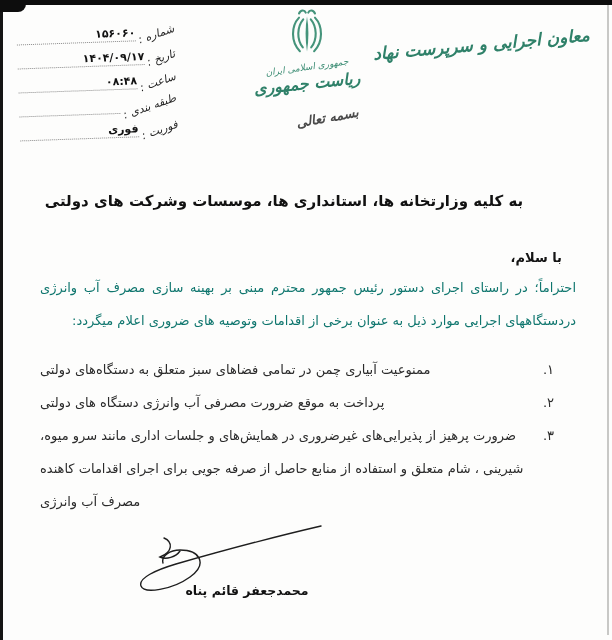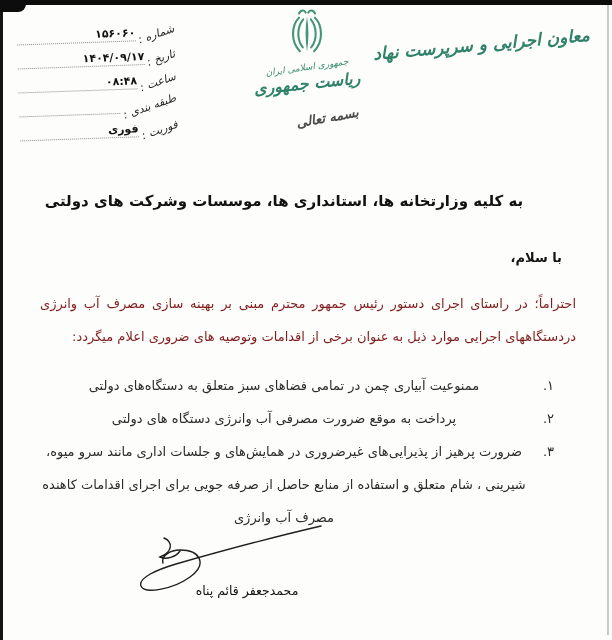--- a/index.html
+++ b/index.html
@@ -32,30 +32,30 @@
     font-size:17px;font-weight:bold;font-style:italic;color:#2f8169;transform:rotate(-5deg);white-space:nowrap;direction:rtl;}
 
   
   .bismillah{position:absolute;left:296px;top:110px;font-size:13px;font-weight:bold;font-style:italic;color:#4a4a4a;transform:rotate(-10deg);direction:rtl;}
 
   
   .recipients{position:absolute;left:0;top:192px;width:568px;text-align:center;font-size:15px;font-weight:bold;color:#111;direction:rtl;}
 
   
   .letter{position:absolute;right:36px;left:40px;top:250px;direction:rtl;}
-  .salutation{font-size:13px;font-weight:bold;padding-right:14px;margin-bottom:22px;color:#141414;}
-  .body-par{font-size:13px;line-height:33px;text-align:justify;color:#7f1d1d;margin:0;}
+  .salutation{font-size:13px;font-weight:bold;padding-right:14px;margin-bottom:6px;color:#141414;}
+  .body-par{font-size:13px;line-height:33px;text-align:justify;color:#0f766e;margin:0;}
   .dlist{margin-top:16px;padding-right:22px;}
   .ditem{display:flex;gap:10px;font-size:13px;line-height:33px;color:#2b2b2b;}
   .ditem .num{flex:none;width:16px;}
-  .ditem .txt{flex:1;text-align:center;}
+  .ditem .txt{flex:1;text-align:left;}
 
   
   .sig-svg{position:absolute;left:128px;top:514px;}
-  .signer{position:absolute;left:182px;top:583px;width:130px;text-align:center;font-size:12.5px;font-weight:normal;color:#111;direction:rtl;white-space:nowrap;}
+  .signer{position:absolute;left:182px;top:583px;width:130px;text-align:center;font-size:12.5px;font-weight:bold;color:#111;direction:rtl;white-space:nowrap;}
 </style>
 </head>
 <body>
 
 <div class="edge-top"></div>
 <div class="edge-left"></div>
 <div class="edge-right"></div>
 <div class="corner-tl"></div>
 
 <div class="meta">

